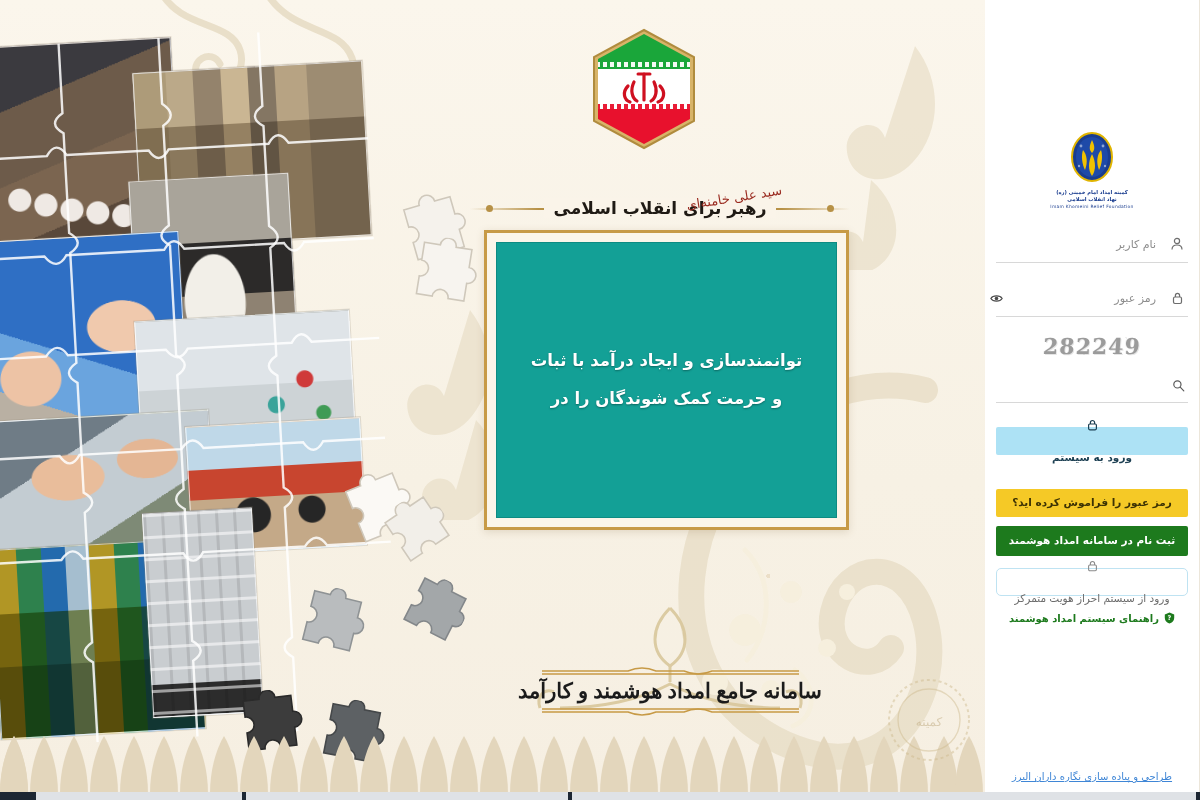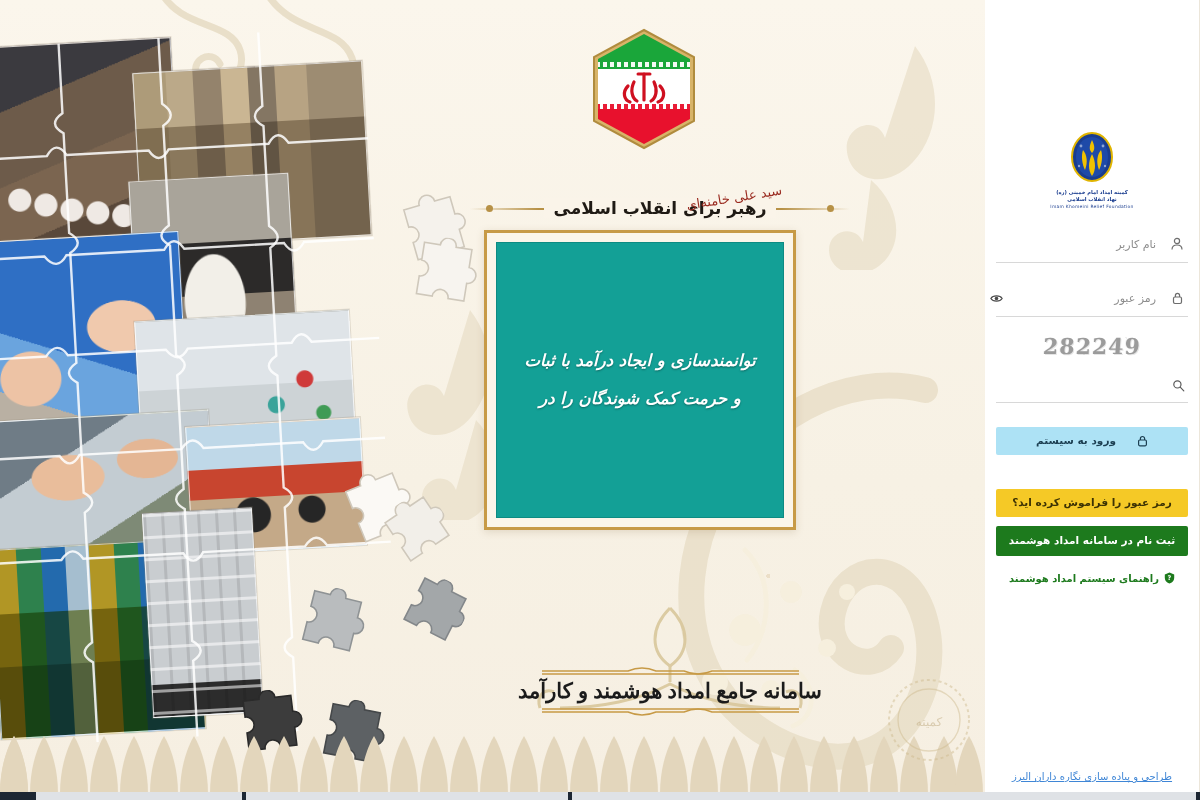--- a/index.html
+++ b/index.html
@@ -168,26 +168,25 @@
     position: absolute; right: 68px; top: 2px;
     font-size: 13px; color: #9a2b20;
     transform: rotate(-9deg);
     font-family: "DejaVu Serif", serif;
   }
 
   
   .quote-frame {
     position: absolute;
     left: 484px; top: 230px;
-    width: 312px; height: 300px;
+    width: 365px; height: 300px;
     border: 3px solid #c79a46;
     background: #fbf5e9;
     padding: 9px;
     box-shadow: 0 2px 8px rgba(120,95,50,.18);
-    font-style: italic;
   }
   .quote-card {
     width: 100%; height: 100%;
     background: #13a096;
     border: 1px solid #0d8b82;
     display: flex; flex-direction: column;
     align-items: center; justify-content: center;
     gap: 17px;
     padding: 14px 16px;
     direction: rtl;
@@ -319,20 +318,21 @@
     border-radius: 2px;
     display: flex; align-items: center; justify-content: center;
     gap: 21px;
     font-family: "DejaVu Sans", "Liberation Sans", sans-serif;
     font-size: 10.5px;
     font-weight: 700;
     cursor: pointer;
     direction: rtl;
     white-space: nowrap;
     line-height: 1;
+    flex-direction: column;
   }
   .btn .bi { display: inline-flex; align-items: center; }
 
   .btn-login   { background: #ade2f5; color: #1c3f52; margin-top: 24px; }
   .btn-forgot  { background: #f5c926; color: #3c3204; margin-top: 34px; }
   .btn-signup  { background: #1d7a1d; color: #ffffff; margin-top: 9px; height: 30px; }
   .btn-sso     { background: #ffffff; color: #6b6b6b; border: 1px solid #bfe3f2;
                  border-radius: 5px; margin-top: 12px; height: 28px; font-weight: 400; }
 
   .help-link {
@@ -711,20 +711,29 @@
     </button>
 
     <button class="btn btn-forgot">
       <span>رمز عبور را فراموش کرده اید؟</span>
     </button>
 
     <button class="btn btn-signup">
       <span>ثبت نام در سامانه امداد هوشمند</span>
     </button>
 
+    <button class="btn btn-sso">
+      <span class="bi">
+        <svg width="11" height="12" viewBox="0 0 11 12" fill="none" stroke="#8a8a8a" stroke-width="1.1">
+          <rect x="1.6" y="5" width="7.8" height="5.8" rx="1.2"></rect>
+          <path d="M3.4 5 V3.6 a2.1 2.1 0 0 1 4.2 0 V5"></path>
+        </svg>
+      </span>
+      <span>ورود از سیستم احراز هویت متمرکز</span>
+    </button>
 
     <a class="help-link">
       <span class="bi">
         <svg width="11" height="12" viewBox="0 0 11 12">
           <path d="M5.5 0.6 L10.2 2.6 V6 C10.2 8.9 8.1 10.8 5.5 11.5 C2.9 10.8 0.8 8.9 0.8 6 V2.6 Z" fill="#1d7a1d"></path>
           <text x="5.5" y="8" text-anchor="middle" font-size="6.5" fill="#ffffff" font-family="DejaVu Sans, sans-serif">?</text>
         </svg>
       </span>
       <span>راهنمای سیستم امداد هوشمند</span>
     </a>

